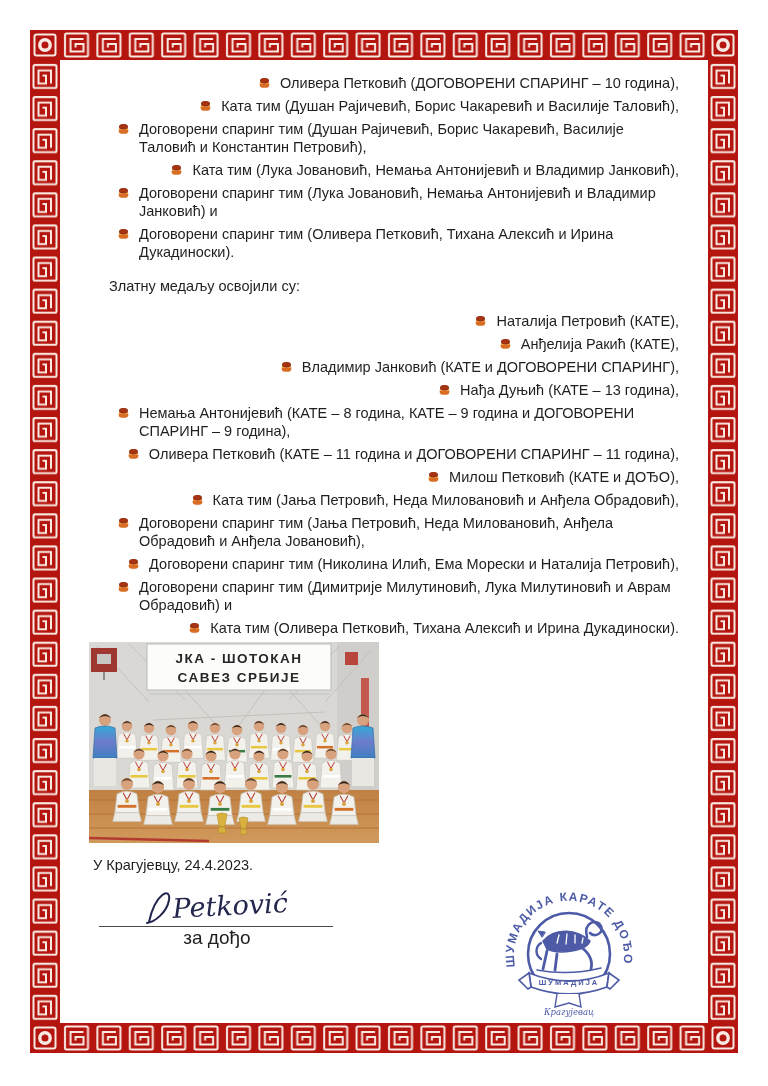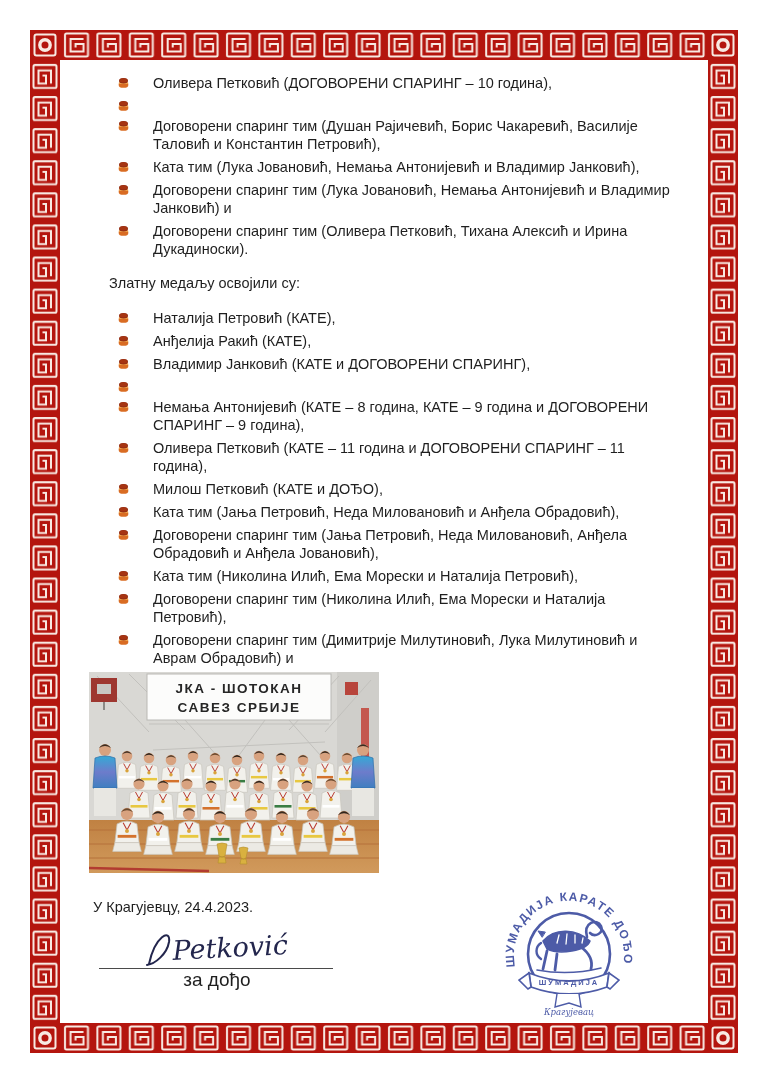--- a/index.html
+++ b/index.html
@@ -8,28 +8,28 @@
     font-family:"Liberation Sans",sans-serif;color:#1f1f1f;
   }
   .page{position:relative;width:768px;height:1086px;overflow:hidden;background:#fff;}
   .frame-svg{position:absolute;left:30px;top:30px;width:708px;height:1023px;}
   .content{
     position:absolute;left:60px;top:60px;width:645px;height:963px;
     padding:14px 26px 0 33px;box-sizing:border-box;
   }
   ul.medals{list-style:none;margin:0;padding:0 0 0 25px;}
   ul.medals li{
-    display:flex;gap:24px;margin:0 0 5px 0;
-    font-size:14.5px;line-height:18px;
+    display:flex;gap:10px;margin:0 0 5px 0;
+    font-size:14.5px;line-height:18px;justify-content:flex-end;
   }
   ul.medals li .bullet{flex:0 0 11px;width:11px;height:12px;margin-top:3px;}
   ul.medals li .li-text{display:block;max-width:540px;}
   .heading{font-size:14.5px;line-height:18px;margin:16px 0 17px 16px;}
   .photo{display:block;width:290px;height:201px;margin:3px 0 0 -4px;}
-  .date-line{font-size:14.5px;line-height:18px;margin:25px 0 0 0;}
+  .date-line{font-size:14.5px;line-height:18px;margin:13px 0 0 0;}
   .sig-block{margin:6px 0 0 4px;width:240px;text-align:center;}
   .sig-svg{display:block;width:240px;height:52px;}
   .sig-caption{font-size:19px;line-height:16px;margin:-2px 0 0 0;}
   .stamp{position:absolute;left:497px;top:877px;width:144px;height:144px;opacity:.9;}
 </style>
 </head>
 <body>
 
 <div class="page">
 
@@ -108,20 +108,21 @@
           <span class="li-text">Оливера Петковић (ДОГОВОРЕНИ СПАРИНГ – 10 година),</span>
         </li>
 
         <li>
           <svg class="bullet" viewBox="0 0 12 12" aria-hidden="true">
             <ellipse cx="6" cy="7.8" rx="5.3" ry="3.5" fill="#d96c23"></ellipse>
             <rect x="0.8" y="5.3" width="10.4" height="1.8" rx="0.9" fill="#f0a24a"></rect>
             <ellipse cx="6" cy="3.6" rx="4.9" ry="3" fill="#8e2a12"></ellipse>
             <ellipse cx="6" cy="3.2" rx="4.2" ry="2.3" fill="#a63412"></ellipse>
           </svg>
+          <span class="li-text">Ката тим (Душан Рајичевић, Борис Чакаревић и Василије Таловић),</span>
         </li>
 
         <li>
           <svg class="bullet" viewBox="0 0 12 12" aria-hidden="true">
             <ellipse cx="6" cy="7.8" rx="5.3" ry="3.5" fill="#d96c23"></ellipse>
             <rect x="0.8" y="5.3" width="10.4" height="1.8" rx="0.9" fill="#f0a24a"></rect>
             <ellipse cx="6" cy="3.6" rx="4.9" ry="3" fill="#8e2a12"></ellipse>
             <ellipse cx="6" cy="3.2" rx="4.2" ry="2.3" fill="#a63412"></ellipse>
           </svg>
           <span class="li-text">Договорени спаринг тим (Душан Рајичевић, Борис Чакаревић, Василије Таловић и Константин Петровић),</span>
@@ -193,20 +194,21 @@
           <span class="li-text">Владимир Јанковић (КАТЕ и ДОГОВОРЕНИ СПАРИНГ),</span>
         </li>
 
         <li>
           <svg class="bullet" viewBox="0 0 12 12" aria-hidden="true">
             <ellipse cx="6" cy="7.8" rx="5.3" ry="3.5" fill="#d96c23"></ellipse>
             <rect x="0.8" y="5.3" width="10.4" height="1.8" rx="0.9" fill="#f0a24a"></rect>
             <ellipse cx="6" cy="3.6" rx="4.9" ry="3" fill="#8e2a12"></ellipse>
             <ellipse cx="6" cy="3.2" rx="4.2" ry="2.3" fill="#a63412"></ellipse>
           </svg>
+          <span class="li-text">Нађа Дуњић (КАТЕ – 13 година),</span>
         </li>
 
         <li>
           <svg class="bullet" viewBox="0 0 12 12" aria-hidden="true">
             <ellipse cx="6" cy="7.8" rx="5.3" ry="3.5" fill="#d96c23"></ellipse>
             <rect x="0.8" y="5.3" width="10.4" height="1.8" rx="0.9" fill="#f0a24a"></rect>
             <ellipse cx="6" cy="3.6" rx="4.9" ry="3" fill="#8e2a12"></ellipse>
             <ellipse cx="6" cy="3.2" rx="4.2" ry="2.3" fill="#a63412"></ellipse>
           </svg>
           <span class="li-text">Немања Антонијевић (КАТЕ – 8 година, КАТЕ – 9 година и ДОГОВОРЕНИ СПАРИНГ – 9 година),</span>
@@ -245,29 +247,20 @@
         <li>
           <svg class="bullet" viewBox="0 0 12 12" aria-hidden="true">
             <ellipse cx="6" cy="7.8" rx="5.3" ry="3.5" fill="#d96c23"></ellipse>
             <rect x="0.8" y="5.3" width="10.4" height="1.8" rx="0.9" fill="#f0a24a"></rect>
             <ellipse cx="6" cy="3.6" rx="4.9" ry="3" fill="#8e2a12"></ellipse>
             <ellipse cx="6" cy="3.2" rx="4.2" ry="2.3" fill="#a63412"></ellipse>
           </svg>
           <span class="li-text">Договорени спаринг тим (Јања Петровић, Неда Миловановић, Анђела Обрадовић и Анђела Јовановић),</span>
         </li>
 
-        <li>
-          <svg class="bullet" viewBox="0 0 12 12" aria-hidden="true">
-            <ellipse cx="6" cy="7.8" rx="5.3" ry="3.5" fill="#d96c23"></ellipse>
-            <rect x="0.8" y="5.3" width="10.4" height="1.8" rx="0.9" fill="#f0a24a"></rect>
-            <ellipse cx="6" cy="3.6" rx="4.9" ry="3" fill="#8e2a12"></ellipse>
-            <ellipse cx="6" cy="3.2" rx="4.2" ry="2.3" fill="#a63412"></ellipse>
-          </svg>
-          <span class="li-text">Ката тим (Николина Илић, Ема Морески и Наталија Петровић),</span>
-        </li>
 
         <li>
           <svg class="bullet" viewBox="0 0 12 12" aria-hidden="true">
             <ellipse cx="6" cy="7.8" rx="5.3" ry="3.5" fill="#d96c23"></ellipse>
             <rect x="0.8" y="5.3" width="10.4" height="1.8" rx="0.9" fill="#f0a24a"></rect>
             <ellipse cx="6" cy="3.6" rx="4.9" ry="3" fill="#8e2a12"></ellipse>
             <ellipse cx="6" cy="3.2" rx="4.2" ry="2.3" fill="#a63412"></ellipse>
           </svg>
           <span class="li-text">Договорени спаринг тим (Николина Илић, Ема Морески и Наталија Петровић),</span>
         </li>
@@ -276,20 +269,29 @@
         <li>
           <svg class="bullet" viewBox="0 0 12 12" aria-hidden="true">
             <ellipse cx="6" cy="7.8" rx="5.3" ry="3.5" fill="#d96c23"></ellipse>
             <rect x="0.8" y="5.3" width="10.4" height="1.8" rx="0.9" fill="#f0a24a"></rect>
             <ellipse cx="6" cy="3.6" rx="4.9" ry="3" fill="#8e2a12"></ellipse>
             <ellipse cx="6" cy="3.2" rx="4.2" ry="2.3" fill="#a63412"></ellipse>
           </svg>
           <span class="li-text">Договорени спаринг тим (Димитрије Милутиновић, Лука Милутиновић и Аврам Обрадовић) и</span>
         </li>
 
+        <li>
+          <svg class="bullet" viewBox="0 0 12 12" aria-hidden="true">
+            <ellipse cx="6" cy="7.8" rx="5.3" ry="3.5" fill="#d96c23"></ellipse>
+            <rect x="0.8" y="5.3" width="10.4" height="1.8" rx="0.9" fill="#f0a24a"></rect>
+            <ellipse cx="6" cy="3.6" rx="4.9" ry="3" fill="#8e2a12"></ellipse>
+            <ellipse cx="6" cy="3.2" rx="4.2" ry="2.3" fill="#a63412"></ellipse>
+          </svg>
+          <span class="li-text">Ката тим (Оливера Петковић, Тихана Алексић и Ирина Дукадиноски).</span>
+        </li>
       </ul>
 
     <svg class="photo" viewBox="0 0 290 201">
       <defs>
         <linearGradient id="tiedye" x1="0" y1="0" x2="0" y2="1">
           <stop offset="0" stop-color="#35a9d6"></stop>
           <stop offset="0.5" stop-color="#6d7ccb"></stop>
           <stop offset="1" stop-color="#3f7fc0"></stop>
         </linearGradient>
         <linearGradient id="floorg" x1="0" y1="0" x2="0" y2="1">

